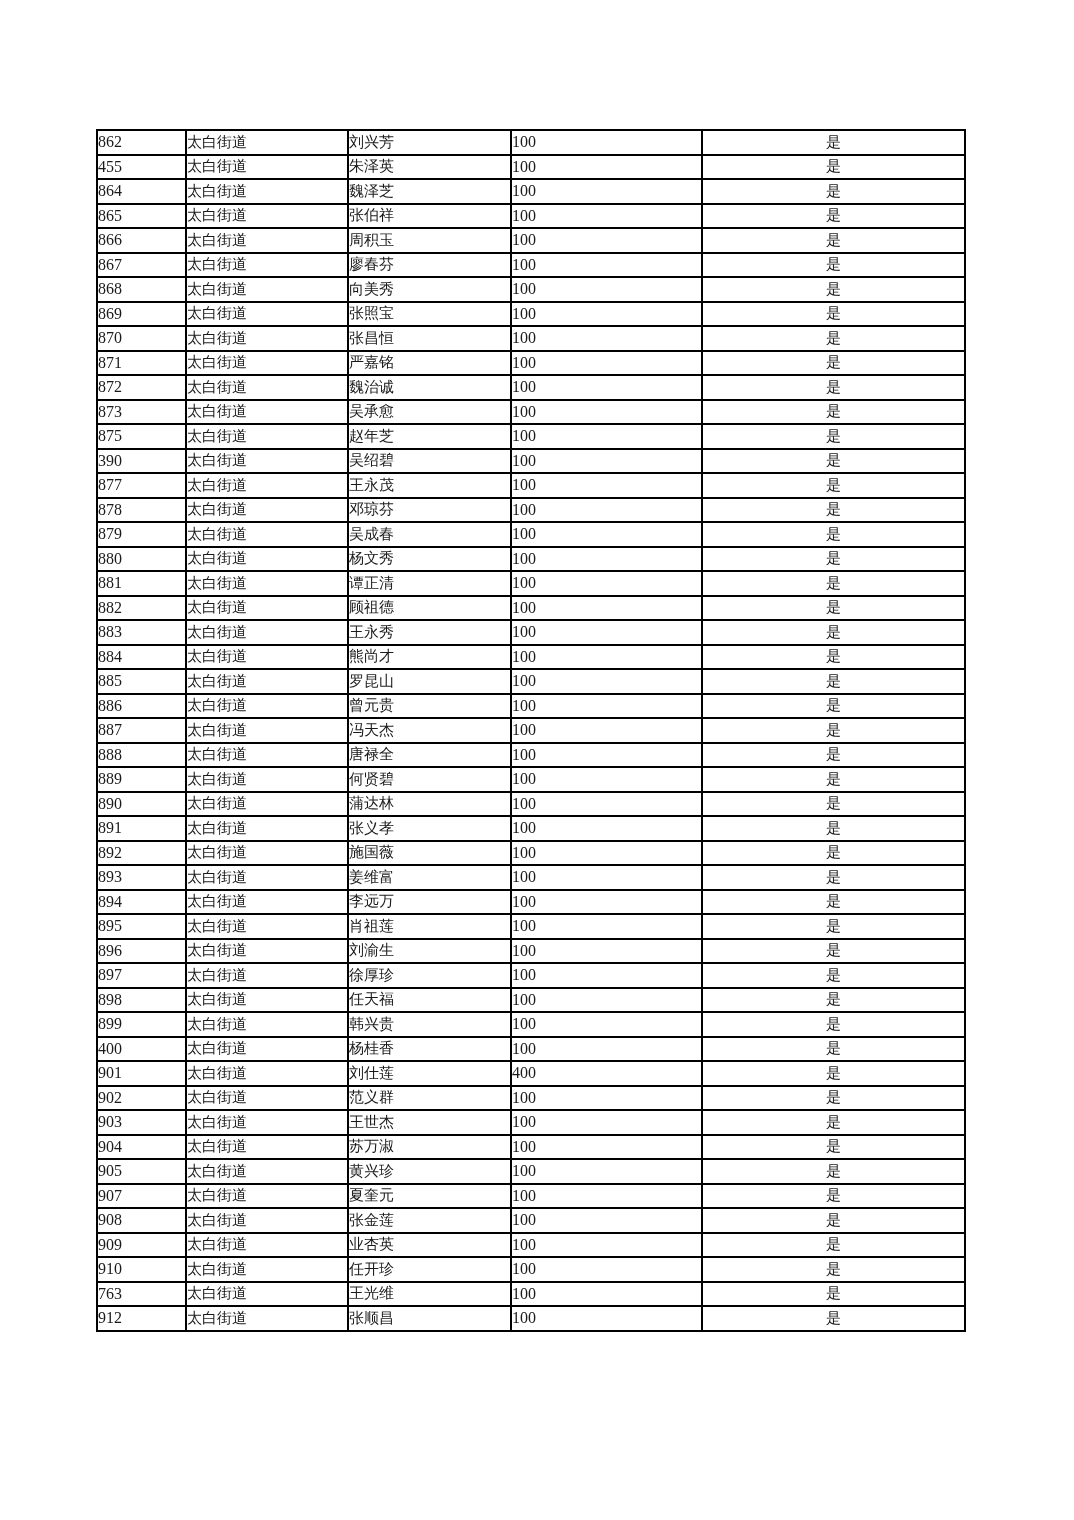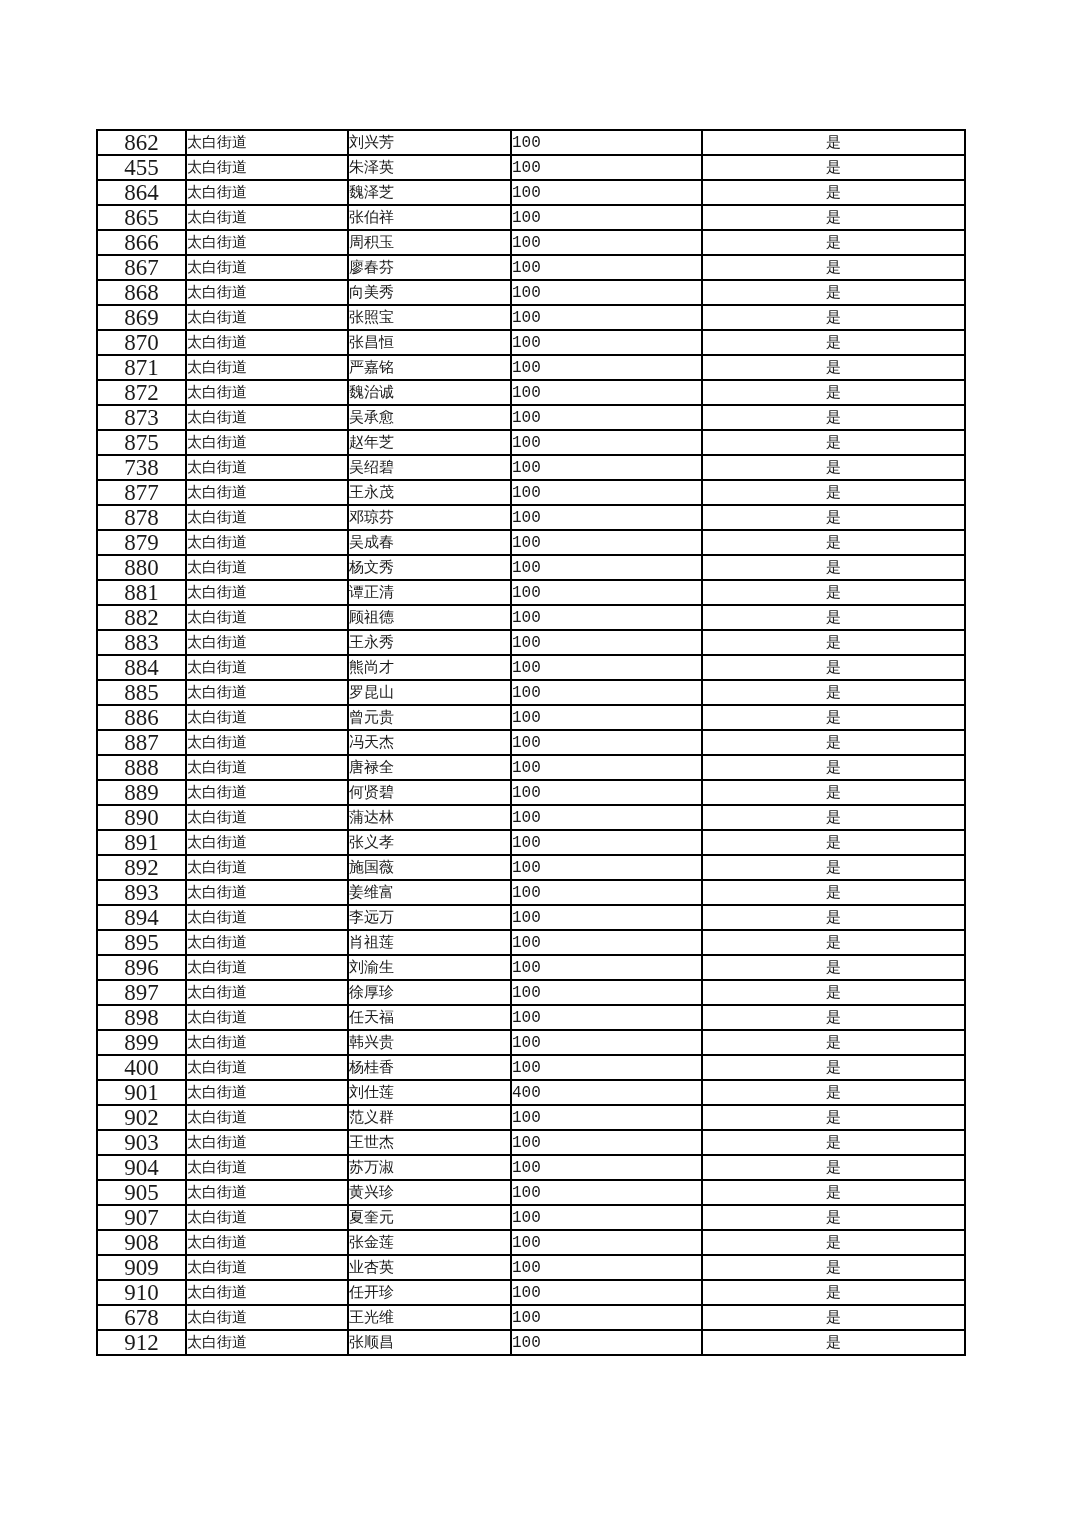--- a/index.html
+++ b/index.html
@@ -35,32 +35,30 @@
     border: 2px solid #000000;
     padding: 0;
     vertical-align: middle;
     overflow: hidden;
     white-space: nowrap;
     color: #1a1a1a;
     line-height: 1;
   }
   td.cell-no {
     font-family: "Liberation Serif", "DejaVu Serif", serif;
-    font-size: 23px;
-    text-align: center;
-    border-radius: 12px;
+    font-size: 16px;
   }
   td.cell-street, td.cell-name {
     font-family: "Liberation Serif", "DejaVu Serif", serif;
     font-size: 15px;
     text-align: left;
     padding-left: 5px;
   }
   td.cell-amount {
-    font-family: Liberation Mono, monospace;
+    font-family: Liberation Serif, serif;
     font-size: 16px;
     text-align: left;
     padding-left: 3px;
   }
   td.cell-flag {
     font-family: "Liberation Serif", "DejaVu Serif", serif;
     font-size: 15px;
     text-align: center;
   }
 </style>
@@ -162,21 +160,21 @@
           <td class="cell-flag">是</td>
         </tr>
         <tr>
           <td class="cell-no">875</td>
           <td class="cell-street">太白街道</td>
           <td class="cell-name">赵年芝</td>
           <td class="cell-amount">100</td>
           <td class="cell-flag">是</td>
         </tr>
         <tr>
-          <td class="cell-no">738</td>
+          <td class="cell-no">390</td>
           <td class="cell-street">太白街道</td>
           <td class="cell-name">吴绍碧</td>
           <td class="cell-amount">100</td>
           <td class="cell-flag">是</td>
         </tr>
         <tr>
           <td class="cell-no">877</td>
           <td class="cell-street">太白街道</td>
           <td class="cell-name">王永茂</td>
           <td class="cell-amount">100</td>
@@ -400,21 +398,21 @@
           <td class="cell-flag">是</td>
         </tr>
         <tr>
           <td class="cell-no">910</td>
           <td class="cell-street">太白街道</td>
           <td class="cell-name">任开珍</td>
           <td class="cell-amount">100</td>
           <td class="cell-flag">是</td>
         </tr>
         <tr>
-          <td class="cell-no">678</td>
+          <td class="cell-no">763</td>
           <td class="cell-street">太白街道</td>
           <td class="cell-name">王光维</td>
           <td class="cell-amount">100</td>
           <td class="cell-flag">是</td>
         </tr>
         <tr>
           <td class="cell-no">912</td>
           <td class="cell-street">太白街道</td>
           <td class="cell-name">张顺昌</td>
           <td class="cell-amount">100</td>

